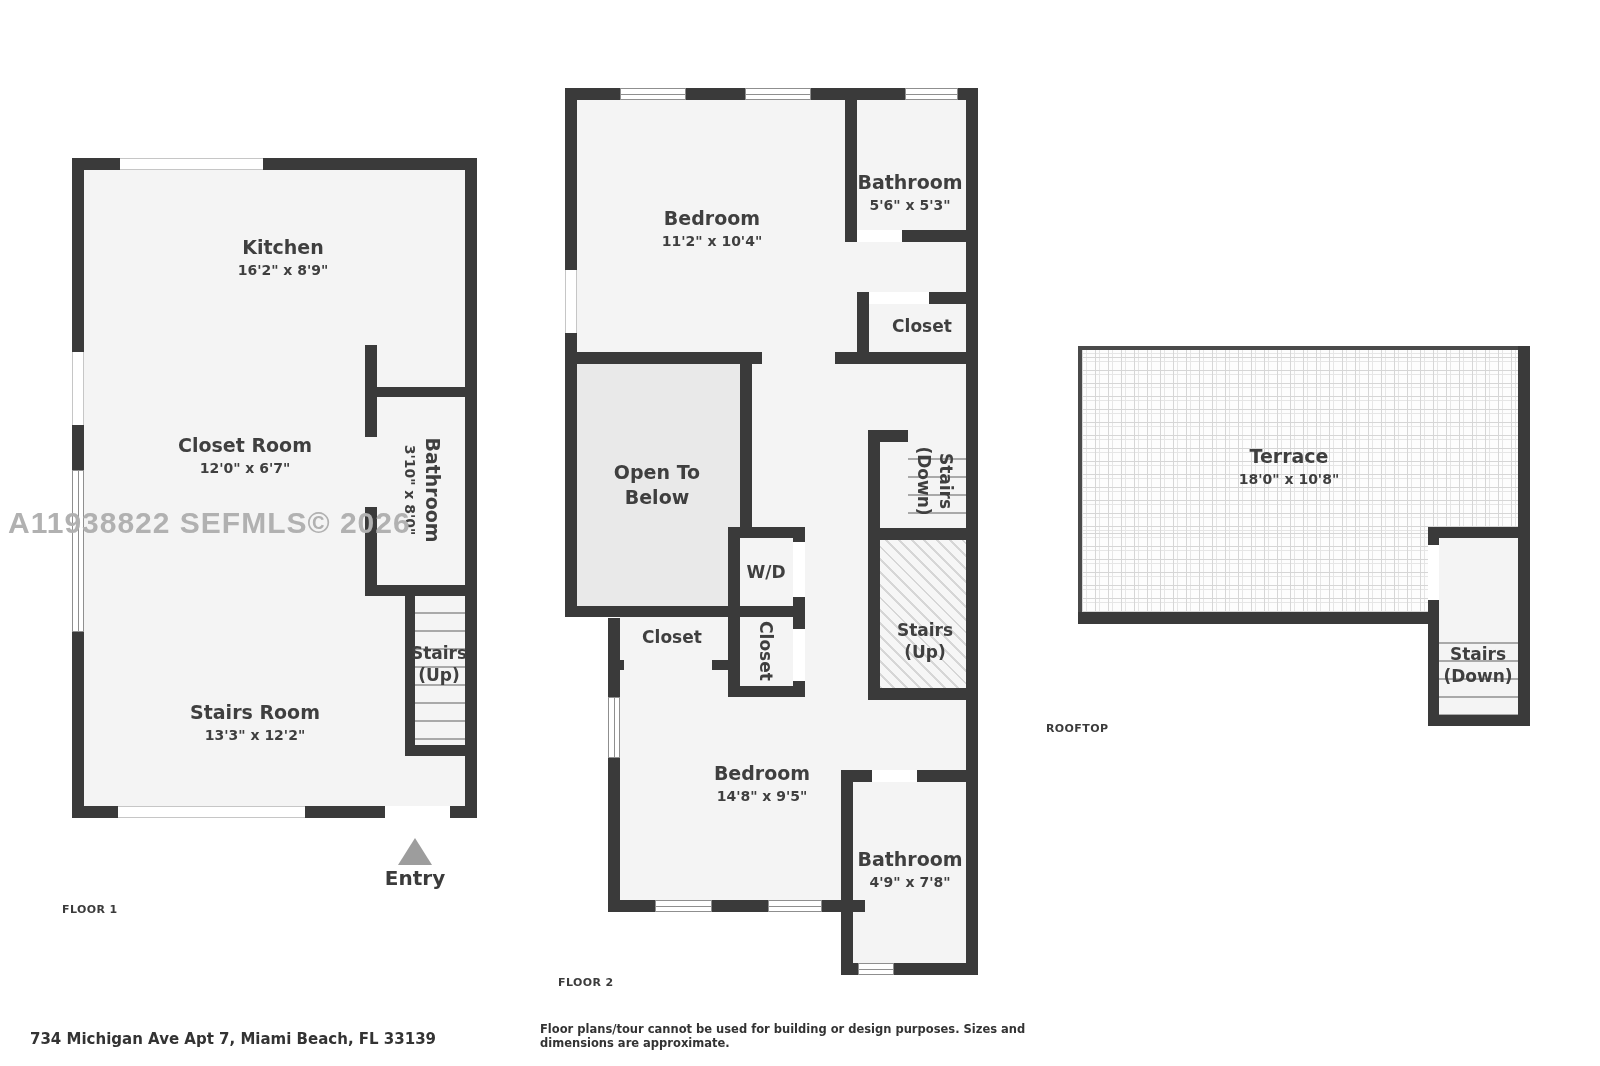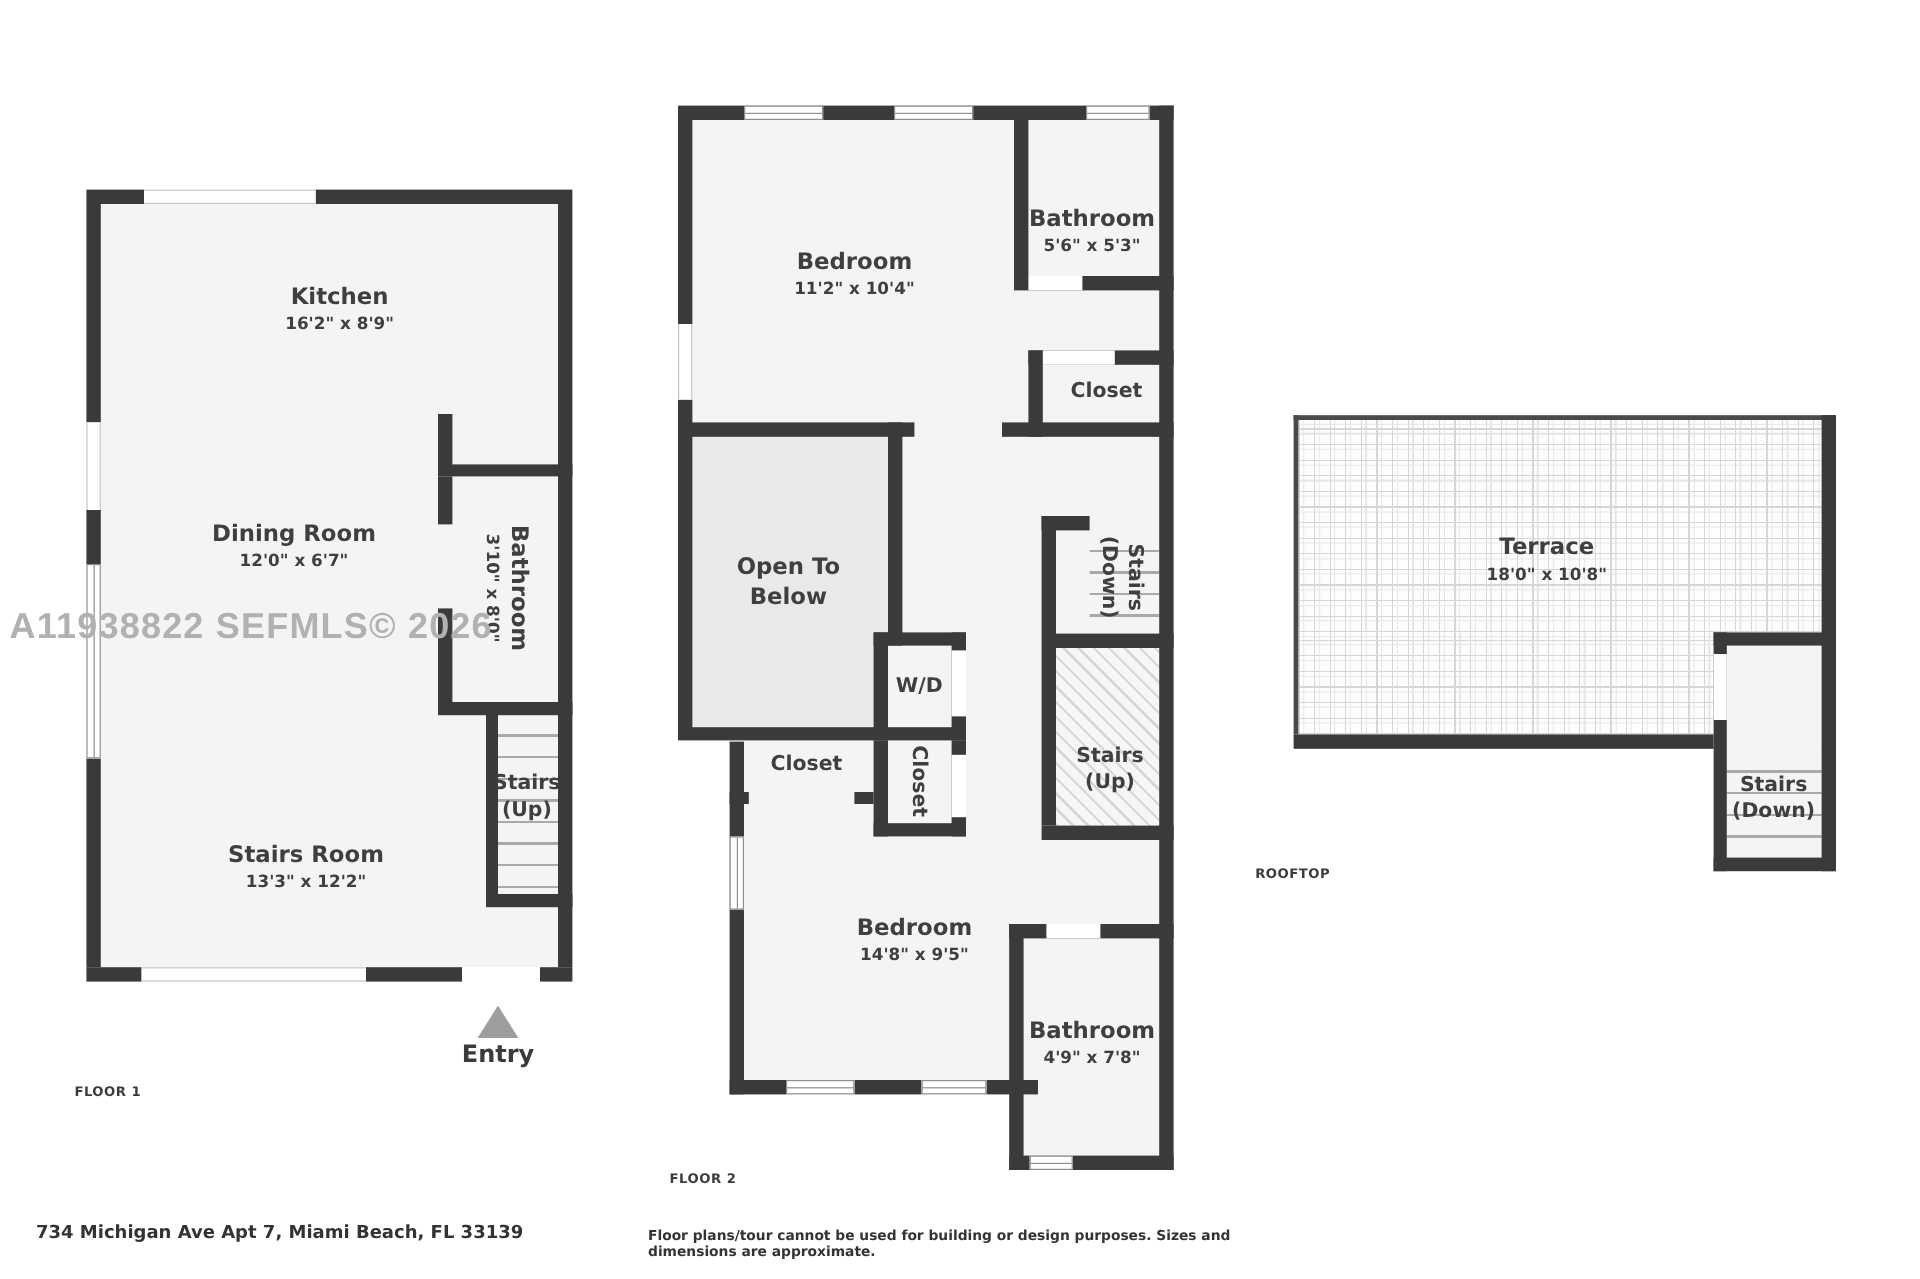--- a/index.html
+++ b/index.html
@@ -35,21 +35,21 @@
   .rname-s{font-size:17px;font-weight:700;}
   .rdims{font-size:14px;font-weight:700;margin-top:1px;}
   .pre{white-space:pre-line;}
   .stairs-t{font-size:17px;font-weight:700;}
   .floor-tag{position:absolute;font-size:11px;font-weight:700;color:#3b3b3b;letter-spacing:.4px;z-index:30;}
   .entry-tri{position:absolute;width:0;height:0;border-left:17px solid transparent;
              border-right:17px solid transparent;border-bottom:27px solid #9d9d9d;z-index:30;}
   .entry-t{position:absolute;font-size:20px;font-weight:700;color:#3b3b3b;z-index:30;transform:translateX(-50%);}
   .watermark{position:absolute;font-family:"Liberation Sans",sans-serif;font-size:30px;font-weight:700;
              color:#b1b1b1;letter-spacing:1px;z-index:40;pointer-events:none;}
-  .addr{position:absolute;font-size:15px;font-weight:700;color:#333;z-index:30;}
+  .addr{position:absolute;font-size:15px;font-weight:700;color:#333;z-index:30;margin-top:12px;}
   .disc{position:absolute;font-size:11.5px;font-weight:700;color:#333;z-index:30;}
 </style>
 </head>
 <body>
 
 <div id="plan">
 
   <div>
     <div class="abs fill" style="left:84px;top:170px;width:381px;height:636px;"></div>
 
@@ -77,21 +77,21 @@
     <div class="abs w" style="left:365px;top:585px;width:112px;height:11px;"></div>
     <div class="abs w" style="left:405px;top:590px;width:10px;height:155px;"></div>
     <div class="abs w" style="left:405px;top:745px;width:72px;height:11px;"></div>
     <div class="abs treads" style="left:415px;top:596px;width:50px;height:149px;"></div>
 
     <div class="rlabel" style="left:283px;top:257px;">
       <div class="rname">Kitchen</div>
       <div class="rdims">16'2" x 8'9"</div>
     </div>
     <div class="rlabel" style="left:245px;top:455px;">
-      <div class="rname">Dining Room</div>
+      <div class="rname">Closet Room</div>
       <div class="rdims">12'0" x 6'7"</div>
     </div>
     <div class="rlabel rot" style="left:423px;top:490px;">
       <div class="rname">Bathroom</div>
       <div class="rdims">3'10" x 8'0"</div>
     </div>
     <div class="rlabel" style="left:255px;top:722px;">
       <div class="rname">Stairs Room</div>
       <div class="rdims">13'3" x 12'2"</div>
     </div>

